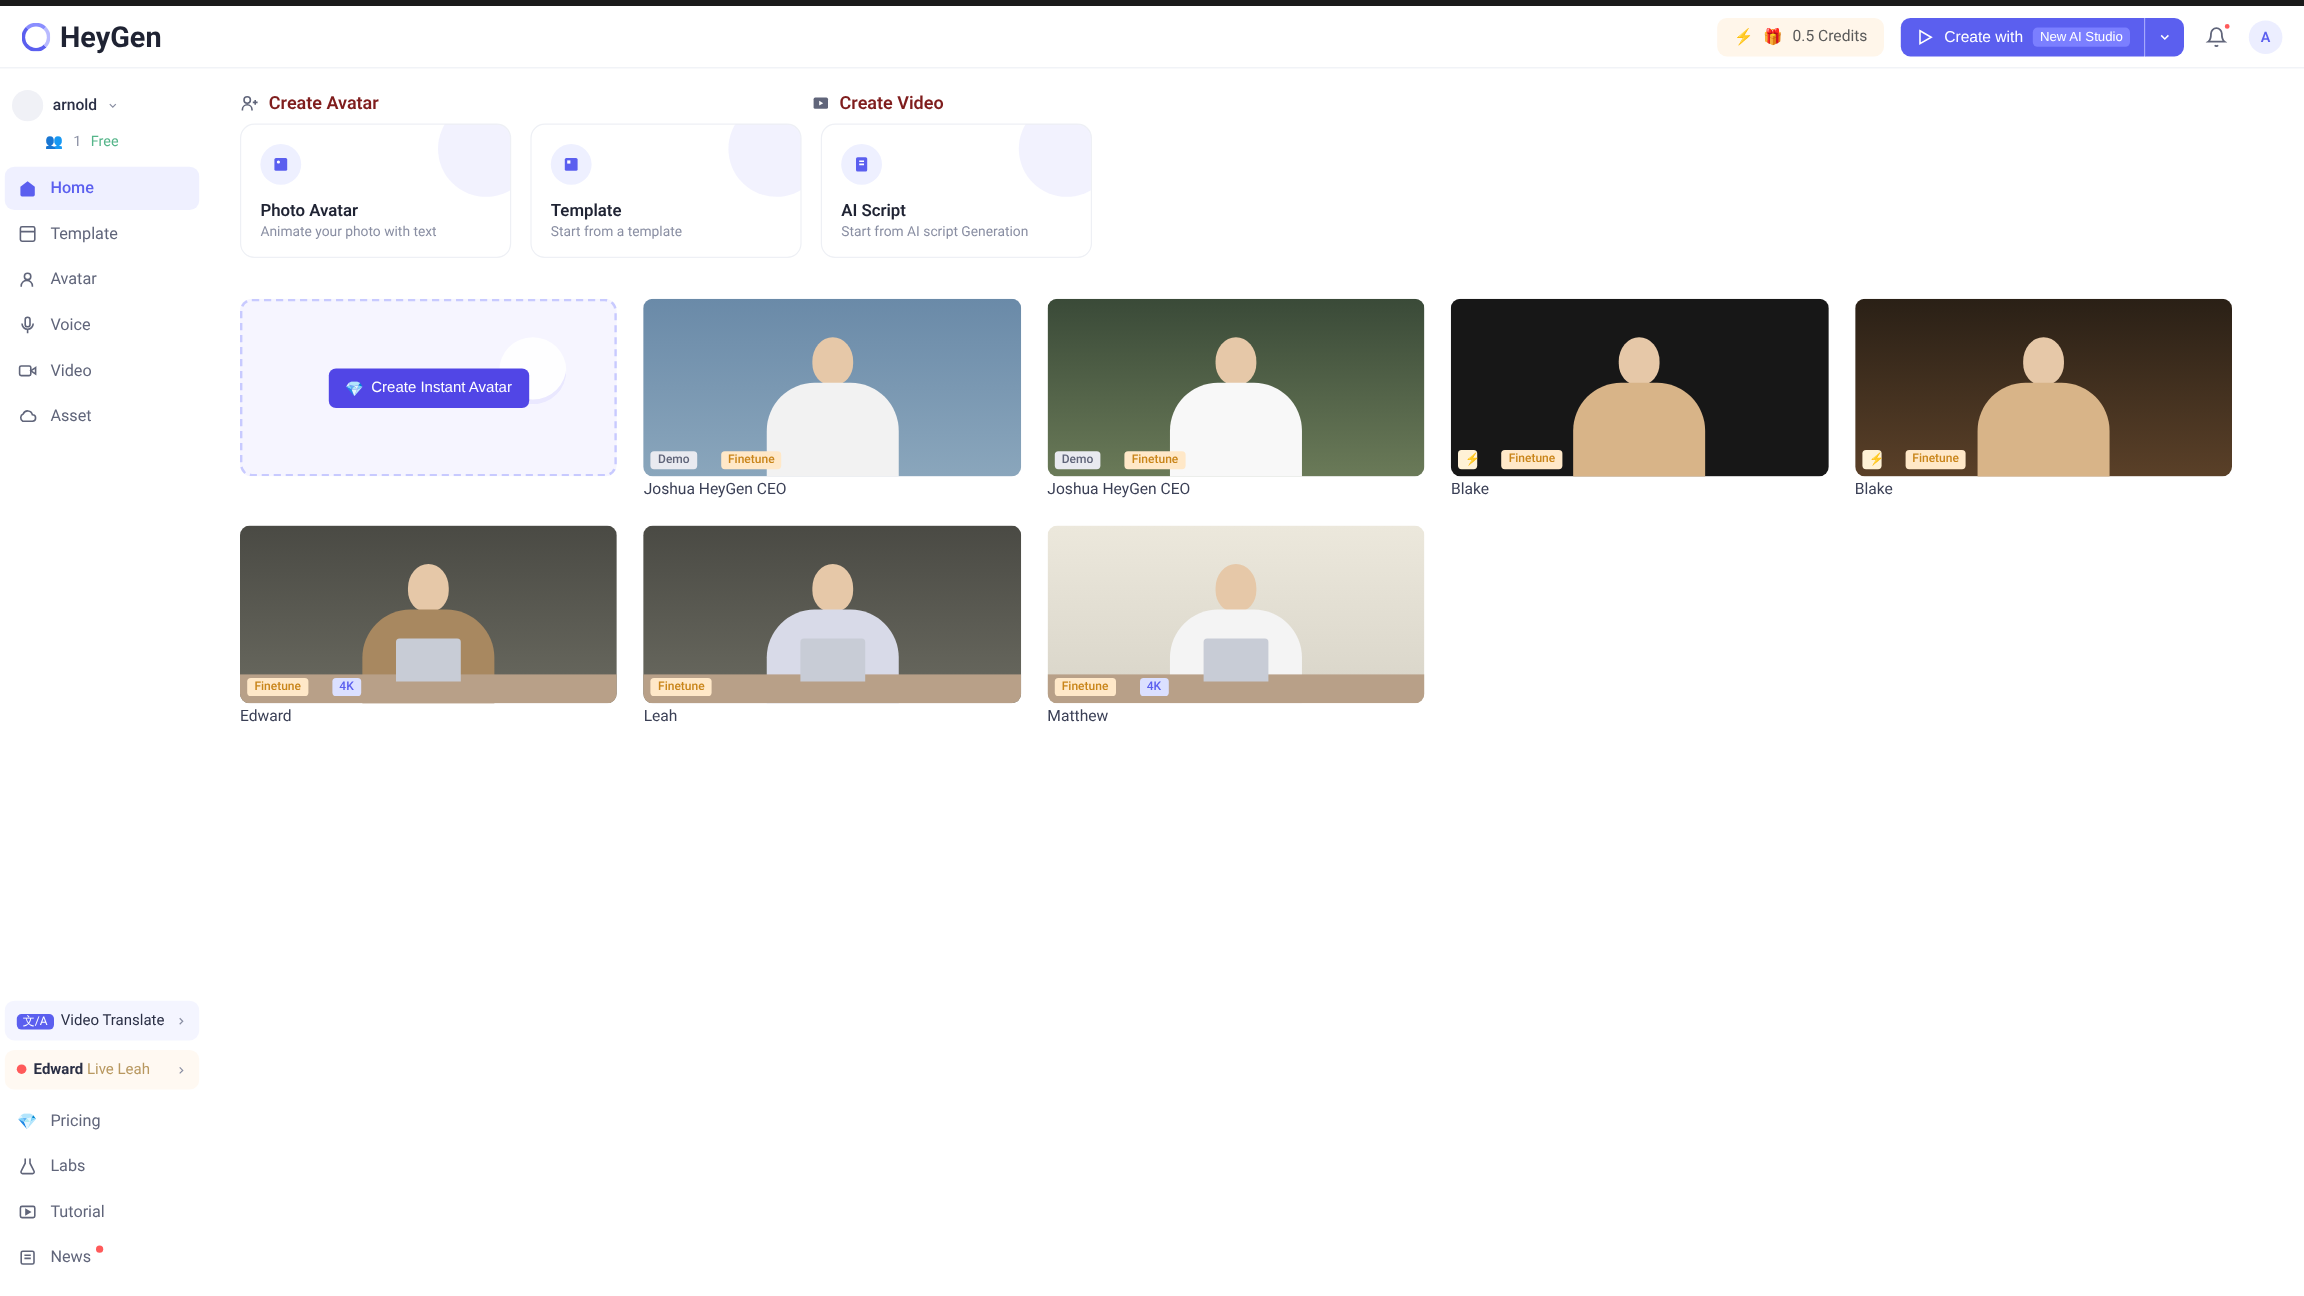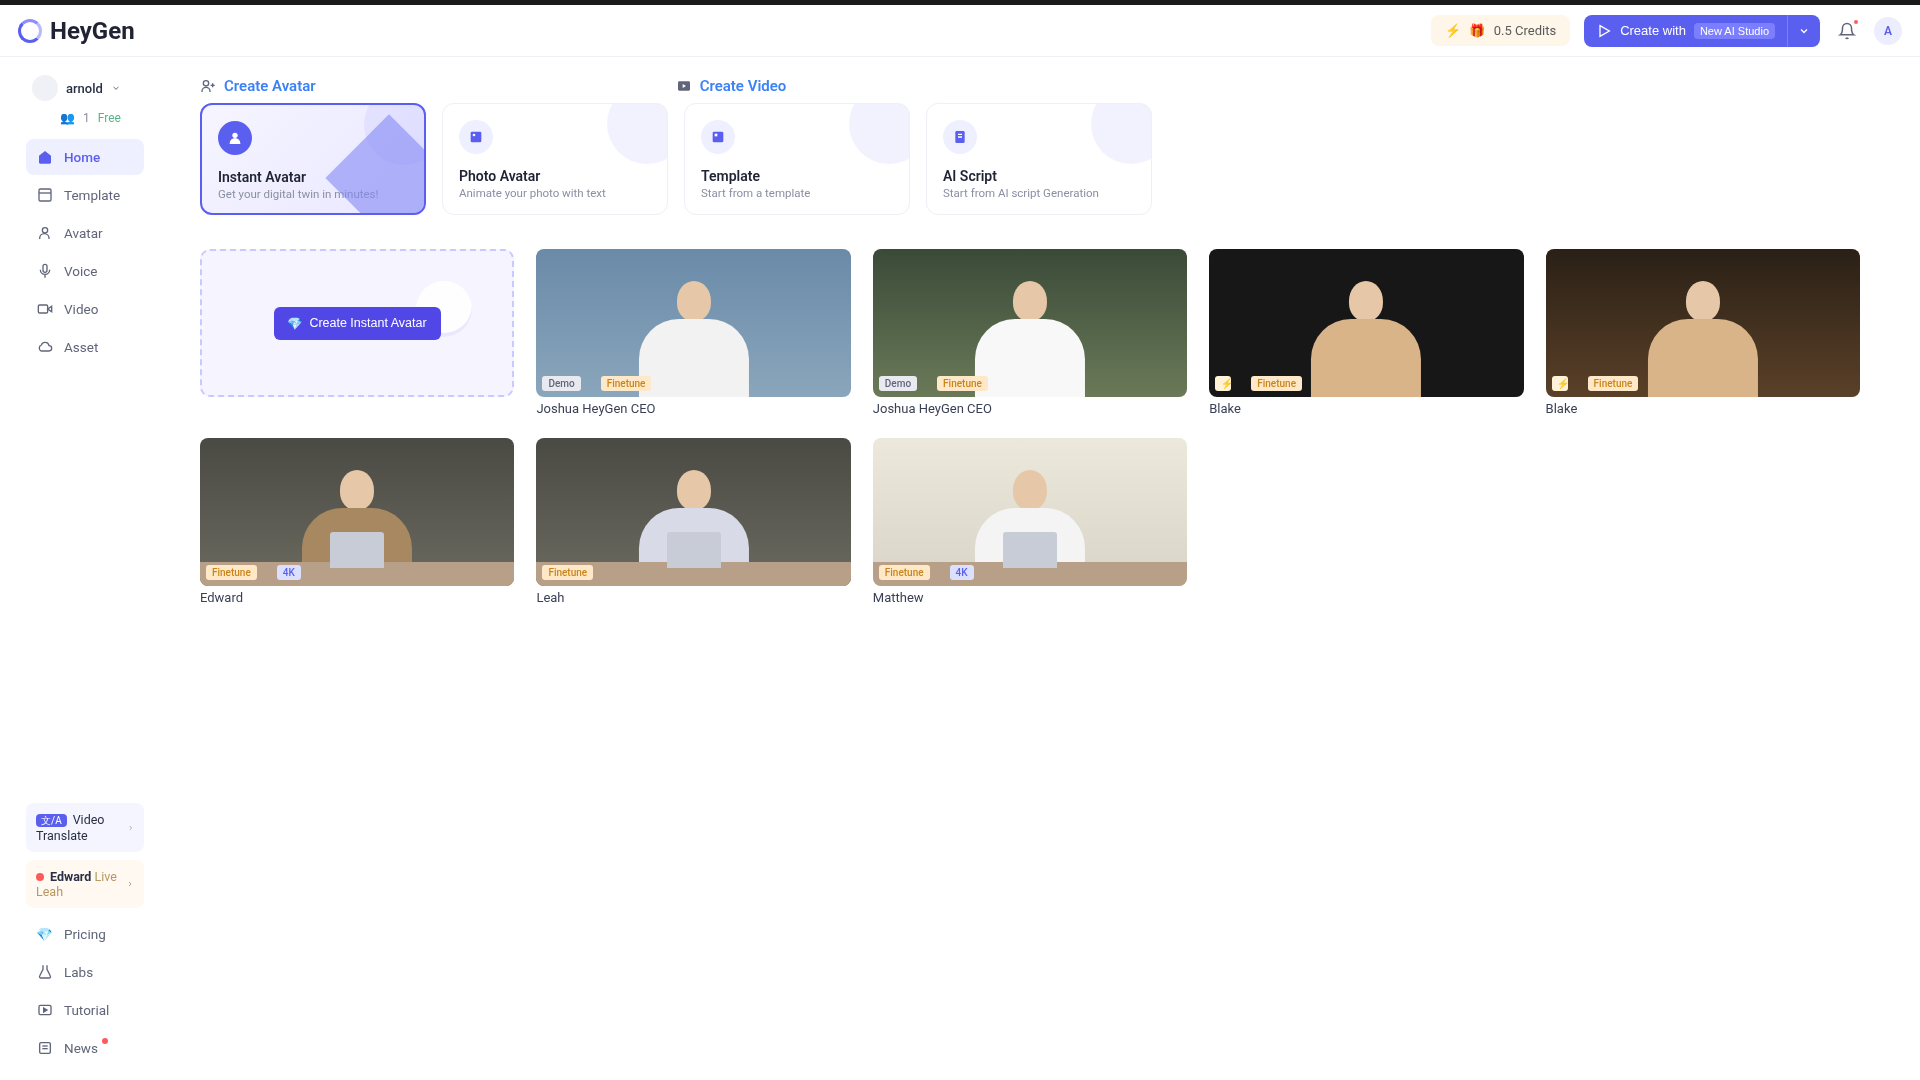--- a/index.html
+++ b/index.html
@@ -18,21 +18,21 @@
   .create-with { display: flex; align-items: stretch; }
   .create-with-btn { background: #5b5fef; color: #fff; border: none; border-radius: 8px 0 0 8px; padding: 8px 12px; display: flex; align-items: center; gap: 8px; font-size: 13px; cursor: pointer; }
   .create-with-btn .tag { background: #7b7fff; border-radius: 4px; padding: 2px 6px; font-size: 11px; }
   .create-with-drop { background: #5b5fef; border: none; border-left: 1px solid #7b7fff; border-radius: 0 8px 8px 0; padding: 0 10px; display: flex; align-items: center; cursor: pointer; }
   .bell-wrap { position: relative; cursor: pointer; padding: 4px; }
   .notif-dot { position: absolute; top: 0; right: 0; width: 8px; height: 8px; background: #ff5a5a; border-radius: 50%; border: 2px solid #fff; }
   .avatar-circle { width: 28px; height: 28px; border-radius: 50%; background: #eceeff; color: #5b5fef; display: flex; align-items: center; justify-content: center; font-size: 12px; font-weight: 600; cursor: pointer; }
 
   
   .layout { display: flex; min-height: calc(100vh - 57px); }
-  .sidebar { width: 170px; padding: 14px 26px; display: flex; flex-direction: column; }
+  .sidebar { width: 170px; padding: 14px 4px; display: flex; flex-direction: column; }
   .ws { display: flex; align-items: center; gap: 8px; padding: 4px 6px; margin-bottom: 6px; cursor: pointer; }
   .ws-avatar { width: 26px; height: 26px; border-radius: 50%; background: #f0f1f6; }
   .ws-name { font-size: 13px; color: #2a2f45; font-weight: 500; }
   .ws-meta { display: flex; align-items: center; gap: 8px; padding-left: 34px; margin-bottom: 14px; font-size: 12px; color: #8a8fa3; }
   .ws-meta .free { color: #55b58a; }
   .nav { display: flex; flex-direction: column; gap: 2px; }
   .nav-item { display: flex; align-items: center; gap: 10px; padding: 9px 10px; border-radius: 8px; color: #60657a; cursor: pointer; font-size: 13.5px; }
   .nav-item.active { background: #eff0ff; color: #5b5fef; font-weight: 500; }
   .nav-icon { width: 18px; height: 18px; display: flex; align-items: center; justify-content: center; }
   .sidebar-spacer { flex: 1; }
@@ -41,21 +41,21 @@
   .side-card.translate .pill { background: #5b5fef; color: #fff; border-radius: 4px; padding: 1px 5px; font-size: 10px; margin-right: 6px; }
   .side-card.webinar { background: #fff9f2; }
   .side-card.webinar .dot { width: 8px; height: 8px; border-radius: 50%; background: #ff5a5a; display: inline-block; margin-right: 6px; }
   .side-card.webinar .live { color: #b89860; font-weight: 400; }
   .side-bottom .nav-item { position: relative; }
   .news-dot { width: 6px; height: 6px; background: #ff5a5a; border-radius: 50%; position: absolute; top: 8px; left: 76px; }
 
   
   .main { flex: 1; padding: 20px 60px 40px 30px; }
   .section-heads { display: flex; gap: 360px; margin-bottom: 8px; }
-  .section-head { display: flex; align-items: center; gap: 8px; font-size: 15px; font-weight: 600; color: #3b82f6; }
+  .section-head { display: flex; align-items: center; gap: 8px; font-size: 15px; font-weight: 600; color: #7f1d1d; }
   .cards-row { display: flex; gap: 16px; margin-bottom: 34px; position: relative; }
   .create-card { width: 226px; height: 112px; border-radius: 12px; padding: 16px; position: relative; overflow: hidden; cursor: pointer; background: #fff; border: 1px solid #eef0f5; }
   .create-card.selected { border: 2px solid #5b5fef; background: linear-gradient(135deg, #f6f5ff 0%, #e9e7ff 100%); }
   .create-card.selected::after { content: ""; position: absolute; bottom: -8px; left: 50%; transform: translateX(-50%); width: 0; height: 0; border-left: 8px solid transparent; border-right: 8px solid transparent; border-top: 8px solid #5b5fef; }
   .card-icon { width: 34px; height: 34px; border-radius: 50%; display: flex; align-items: center; justify-content: center; margin-bottom: 14px; }
   .create-card.selected .card-icon { background: #5b5fef; color: #fff; }
   .create-card .card-icon { background: #eef0ff; color: #5b5fef; }
   .card-title { font-weight: 600; font-size: 14px; color: #1f2333; }
   .card-sub { font-size: 11.5px; color: #8a8fa3; margin-top: 2px; }
   .card-decor { position: absolute; top: -20px; right: -20px; width: 80px; height: 80px; border-radius: 50%; background: rgba(91,95,239,0.08); }
@@ -264,32 +264,20 @@
       <div class="section-head">
         <svg width="16" height="16" viewBox="0 0 24 24" fill="#60657a">
             <rect x="3" y="5" width="18" height="14" rx="2"></rect>
             <polygon points="10 9 15 12 10 15" fill="#fff"></polygon>
           </svg>
         <span>Create Video</span>
       </div>
     </div>
 
     <div class="cards-row">
-      <div class="create-card selected">
-        <div class="card-decor"></div>
-          <div class="card-decor2"></div>
-        <div class="card-icon">
-            <svg width="16" height="16" viewBox="0 0 24 24" fill="#fff">
-              <circle cx="12" cy="8" r="4"></circle>
-              <path d="M4 21v-1a8 8 0 0 1 16 0v1z"></path>
-            </svg>
-          </div>
-        <div class="card-title">Instant Avatar</div>
-        <div class="card-sub">Get your digital twin in minutes!</div>
-      </div>
       <div class="create-card">
         <div class="card-decor"></div>
         <div class="card-icon">
             <svg width="16" height="16" viewBox="0 0 24 24" fill="#5b5fef">
               <rect x="4" y="4" width="16" height="16" rx="2"></rect>
               <circle cx="9" cy="9" r="2" fill="#fff"></circle>
             </svg>
           </div>
         <div class="card-title">Photo Avatar</div>
         <div class="card-sub">Animate your photo with text</div>

